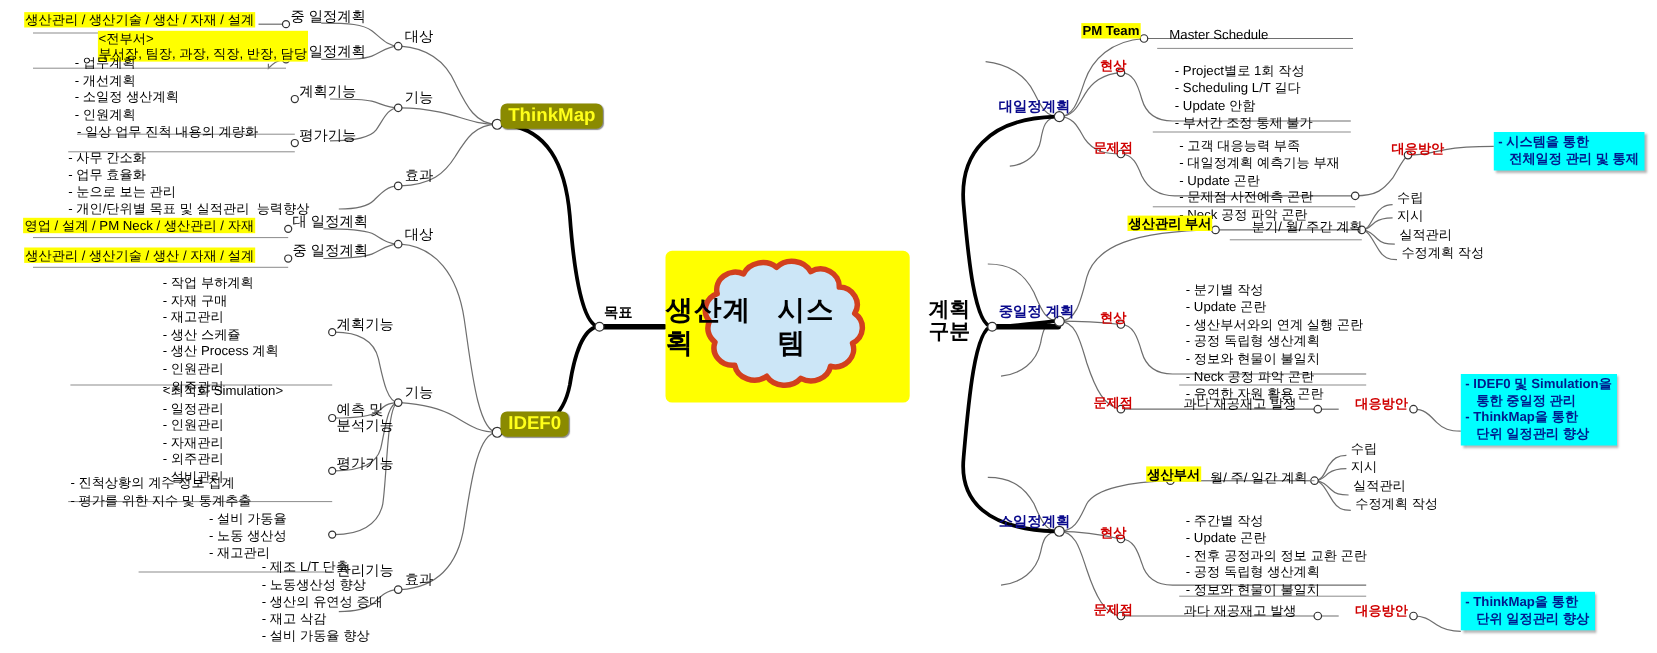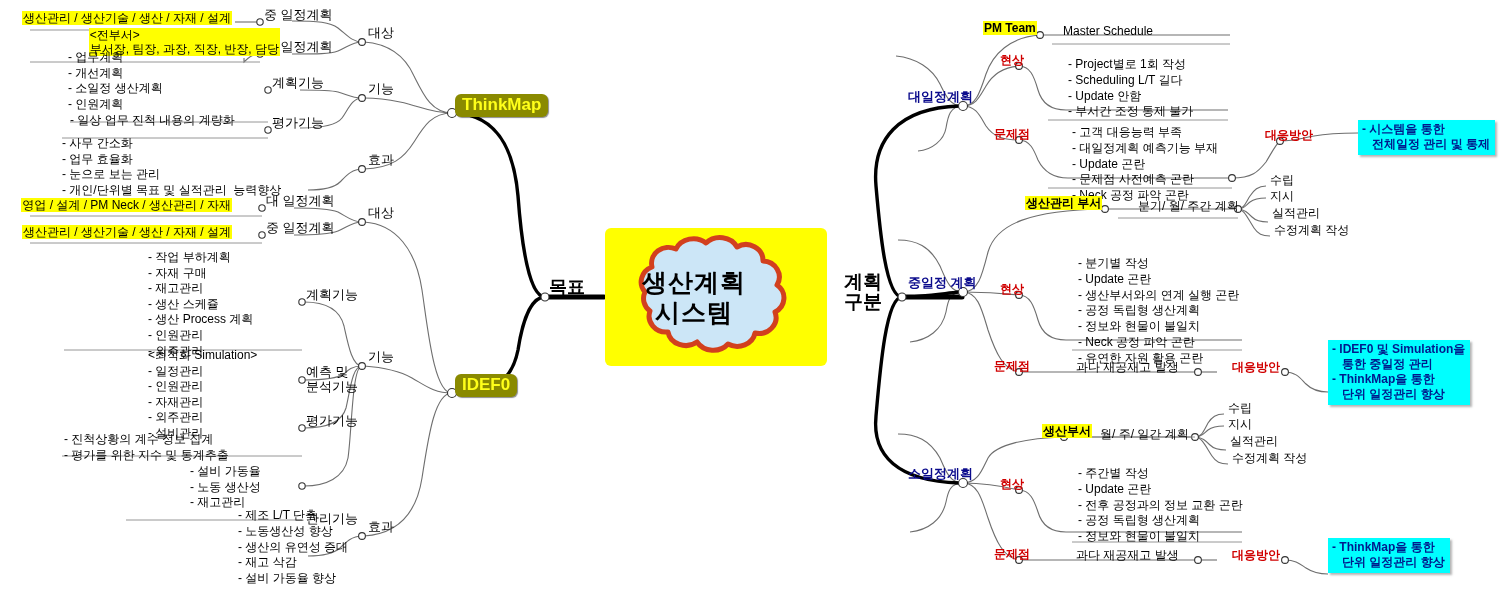--- a/index.html
+++ b/index.html
@@ -53,21 +53,21 @@
     width:222px;height:138px;
     background:#ffff00;
     border-radius:6px;
   }
   .central-svg{position:absolute;left:0;top:0;}
   .central-text{
     position:absolute;
     left:0;top:0;
     width:178px;height:138px;
     display:flex;
-    flex-direction:column;
+    flex-direction:row;
     align-items:center;
     justify-content:center;
     font-size:25px;
     font-weight:bold;
     color:#000000;
     line-height:1.22;
     letter-spacing:1px;
     z-index:3;
   }
 
@@ -315,21 +315,21 @@
                  a17,16 0 0 1 -5,-19
                  z" fill="#cce6f7" stroke="#d2401e" stroke-width="5" stroke-linejoin="round"></path>
       </svg>
       <div class="central-text">
         <span>생산계획</span>
         <span>시스템</span>
       </div>
     </div>
   </div>
 
-  <div class="nd bold" style="left:549px;top:277px;font-size:18px;">목표</div>
+  <div class="nd bold" style="left:549px;top:277px;font-size:13px;">목표</div>
   <div class="nd bold c" style="left:832px;top:272px;font-size:19px;width:62px;line-height:1.04;"><span>계획</span><br><span>구분</span></div>
 
   <div class="pill" style="left:455px;top:94px;">ThinkMap</div>
   <div class="pill" style="left:455px;top:374px;">IDEF0</div>
 
   <div class="nd big" style="left:368px;top:26px;">대상</div>
   <div class="nd big" style="left:368px;top:82px;">기능</div>
   <div class="nd big" style="left:368px;top:153px;">효과</div>
 
   <div class="nd big l" style="left:264px;top:8px;">중 일정계획</div>

